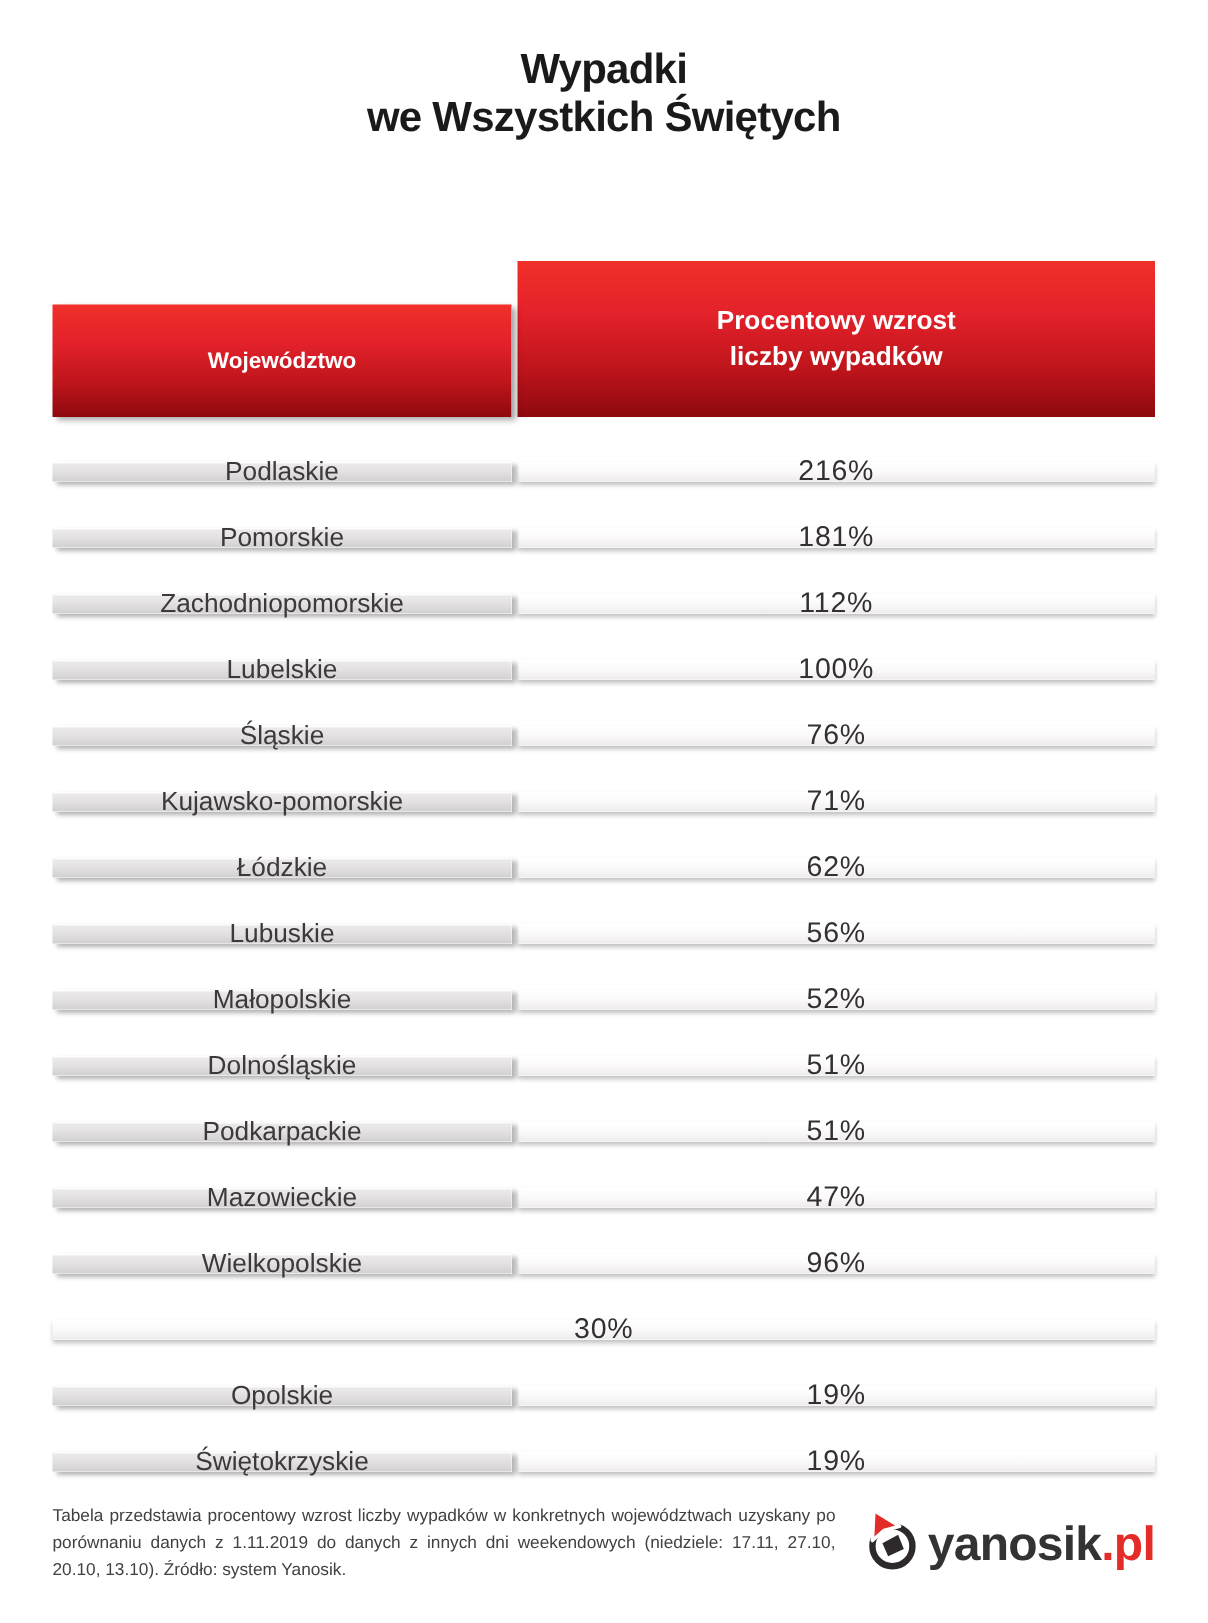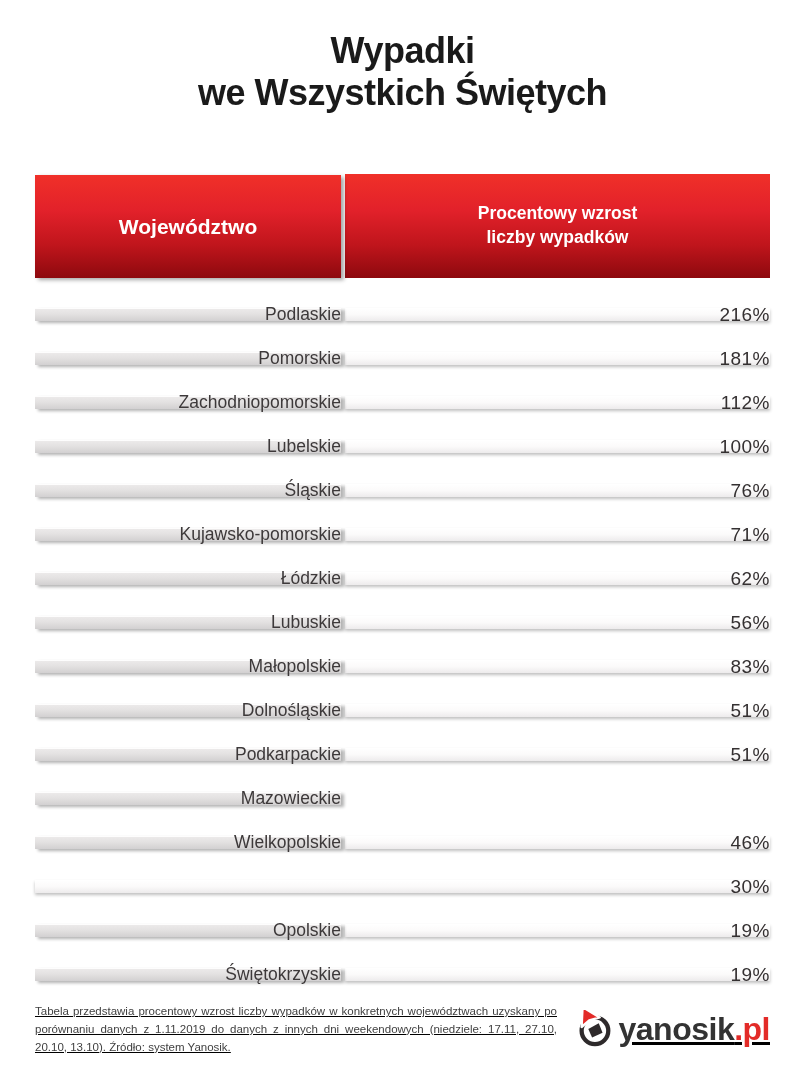--- a/index.html
+++ b/index.html
@@ -7,21 +7,21 @@
     position:relative;
     width:805px;height:1082px;
     background:#ffffff;
     font-family:"Liberation Sans", sans-serif;
     overflow:hidden;
   }
   
   .title{
     padding-top:30px;
     text-align:center;
-    font-size:36px;
+    font-size:28px;
     font-weight:800;
     color:#1a1a1a;
     line-height:1.16;
     letter-spacing:-0.5px;
   }
   
   .table{
     position:absolute;
     left:35px; top:170px;
     width:735px;
@@ -37,43 +37,43 @@
     background:linear-gradient(180deg,#f03029 0%,#e2212a 35%,#c0151c 68%,#8d090e 100%);
     color:#ffffff;
     display:flex;
     flex-direction:column;
     justify-content:center;
     align-items:center;
     text-align:center;
   }
   .th-left{
     width:306px;
-    height:103px;
-    font-size:21px;
+    height:75px;
+    font-size:15px;
     font-weight:bold;
     box-shadow:3px 2px 4px rgba(0,0,0,0.35);
     z-index:2;
   }
   .th-right{
     flex:1;
     height:104px;
     font-size:17.5px;
     font-weight:bold;
     line-height:1.35;
   }
   .tbody .row{
     display:flex;
     gap:4px;
     height:40px;
     margin-bottom:4px;
   }
   .cell{
     display:flex;
     align-items:center;
-    justify-content:flex-end;
+    justify-content:center;
     margin-top:27px;
   }
   .cell-left{
     width:306px;
     background:linear-gradient(180deg,#edebeb 0%,#e4e2e2 45%,#d2d0d1 100%);
     box-shadow:3px 2px 3px rgba(0,0,0,0.30), inset 0 1px 0 rgba(255,255,255,0.9);
     z-index:2;
     font-size:17.5px;
     color:#3d393a;
   }
@@ -85,21 +85,20 @@
     color:#343031;
     letter-spacing:0.5px;
   }
   
   .footer{
     position:absolute;
     left:35px; right:35px; top:1003px;
     display:flex;
     justify-content:space-between;
     align-items:flex-start;
-    text-decoration:underline;
   }
   .note{
     width:522px;
     font-size:11.5px;
     line-height:1.55;
     color:#414141;
     text-align:justify;
   }
   .logo{
     display:flex;
@@ -207,21 +206,21 @@
       <div class="cell cell-right">
         <span>56%</span>
       </div>
     </div>
 
     <div class="row">
       <div class="cell cell-left">
         <span>Małopolskie</span>
       </div>
       <div class="cell cell-right">
-        <span>83%</span>
+        <span>52%</span>
       </div>
     </div>
 
     <div class="row">
       <div class="cell cell-left">
         <span>Dolnośląskie</span>
       </div>
       <div class="cell cell-right">
         <span>51%</span>
       </div>
@@ -233,28 +232,31 @@
       </div>
       <div class="cell cell-right">
         <span>51%</span>
       </div>
     </div>
 
     <div class="row">
       <div class="cell cell-left">
         <span>Mazowieckie</span>
       </div>
+      <div class="cell cell-right">
+        <span>47%</span>
+      </div>
     </div>
 
     <div class="row">
       <div class="cell cell-left">
         <span>Wielkopolskie</span>
       </div>
       <div class="cell cell-right">
-        <span>46%</span>
+        <span>96%</span>
       </div>
     </div>
 
     <div class="row">
       <div class="cell cell-right">
         <span>30%</span>
       </div>
     </div>
 
     <div class="row">

